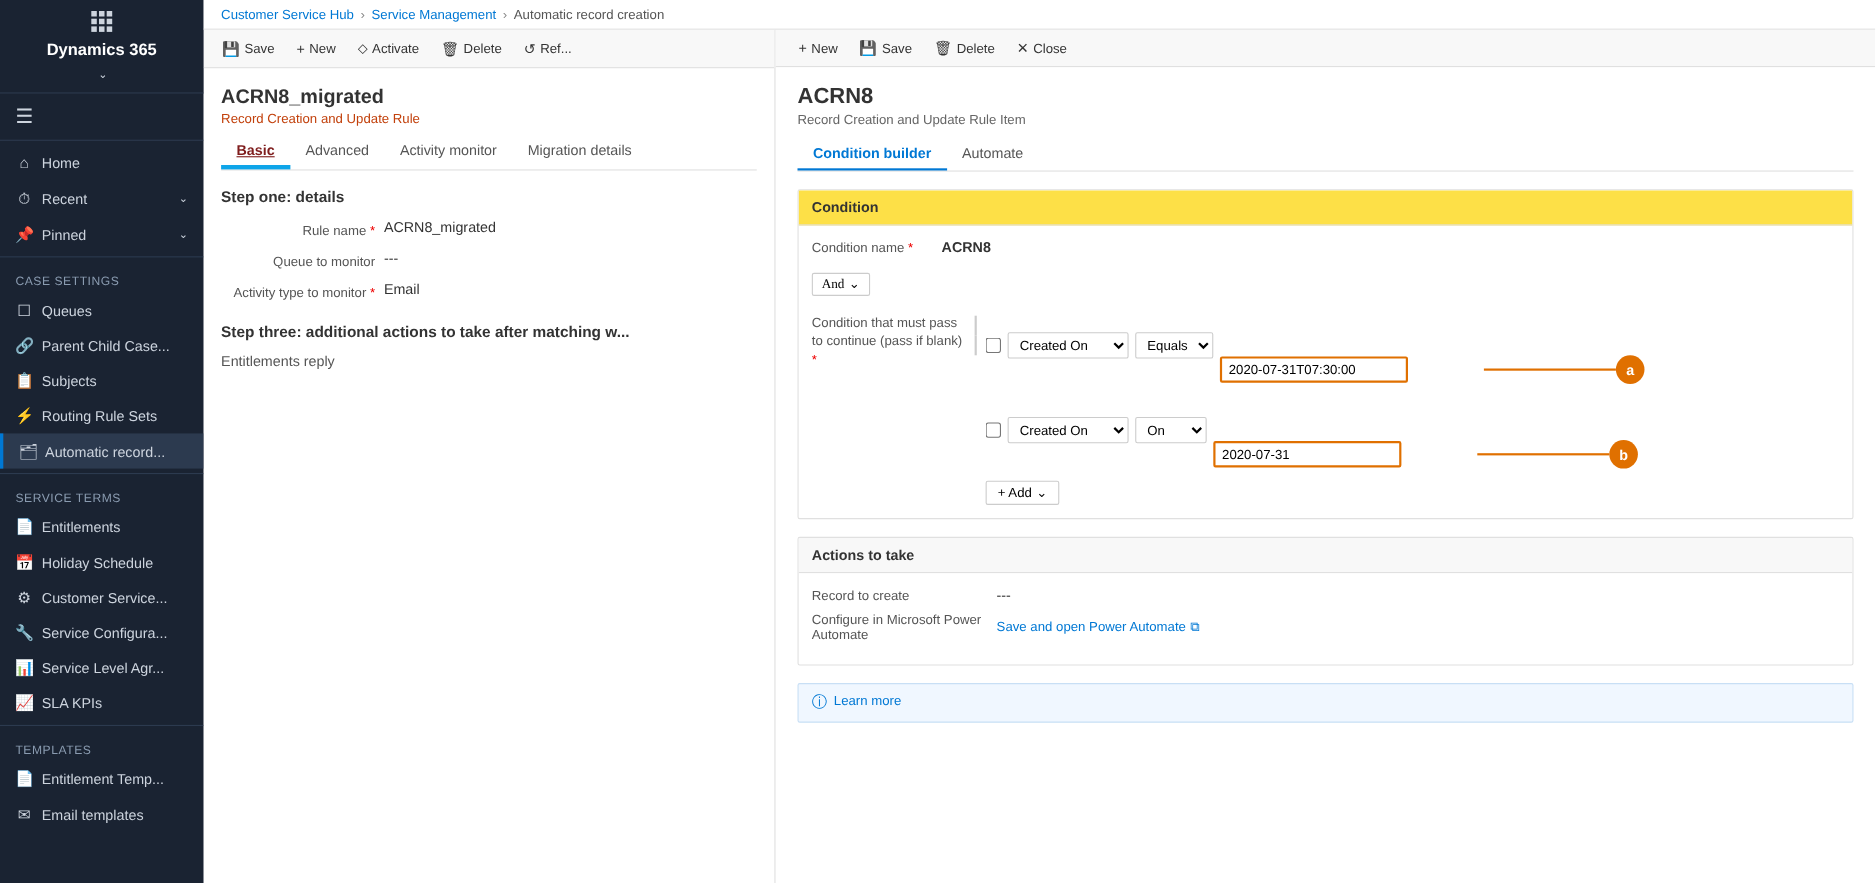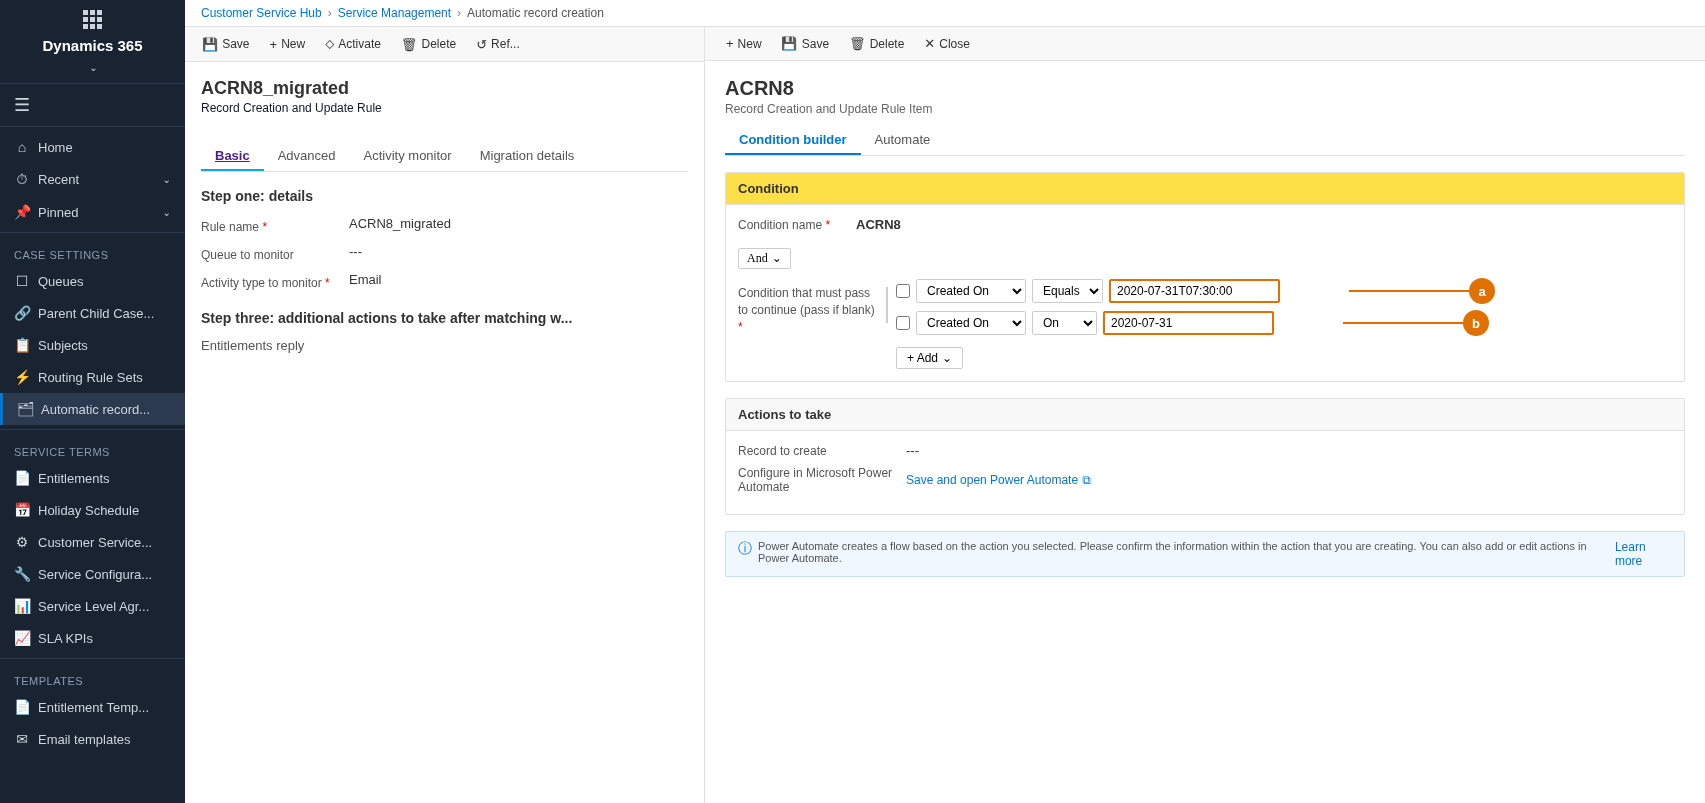--- a/index.html
+++ b/index.html
@@ -142,54 +142,55 @@
       flex: 1;
     }
     .record-title {
       font-size: 18px;
       font-weight: 600;
       color: #333;
       margin-bottom: 2px;
     }
     .record-subtitle {
       font-size: 12px;
-      color: #0f172a;
-      margin-bottom: 27px;
+      color: #c2410c;
+      margin-bottom: 8px;
     }
     .tab-nav {
       display: flex;
       gap: 0;
       border-bottom: 1px solid #e0e0e0;
       margin-bottom: 16px;
     }
     .tab-nav .tab-item {
       padding: 6px 14px;
       cursor: pointer;
       font-size: 13px;
       color: #555;
       border-bottom: 2px solid transparent;
     }
     .tab-nav .tab-item.active {
-      color: #4c1d95;
-      border-bottom: 2px solid #0ea5e9;
+      color: #7f1d1d;
+      border-bottom: 4px solid #0ea5e9;
       font-weight: 600;
       text-decoration: underline;
     }
     .form-row {
       display: flex;
       align-items: flex-start;
       margin-bottom: 10px;
       gap: 8px;
     }
     .form-label {
       width: 140px;
       flex-shrink: 0;
       font-size: 12px;
       color: #555;
       padding-top: 4px;
+      text-align: right;
     }
     .form-label .required { color: #e00; }
     .form-value {
       flex: 1;
       font-size: 13px;
       color: #333;
       font-weight: 500;
     }
     .step-title {
       font-size: 14px;
@@ -460,20 +461,21 @@
       font-size: 14px;
       flex-shrink: 0;
     }
 
     
     .callout-wrapper {
       position: relative;
       display: flex;
       align-items: flex-start;
       gap: 8px;
+      margin-top: 45px;
     }
 
     .step-three-text {
       font-size: 13px;
       color: #555;
     }
   </style>
 </head>
 <body>
 
@@ -766,19 +768,18 @@
               <div class="action-link">
                 <span>Save and open Power Automate</span>
                 <span class="power-automate-icon">⧉</span>
               </div>
             </div>
           </div>
         </div>
 
         <div class="info-bar">
           <span class="info-icon">ⓘ</span>
-          <span>Power Automate creates a flow based on the action you selected. Please confirm the information within the action that you are creating. You can also add or edit actions in Power Automate.</span>
           <span class="action-link">Learn more</span>
         </div>
       </div>
     </div>
   </div>
 </div>
 
 </body></html>

